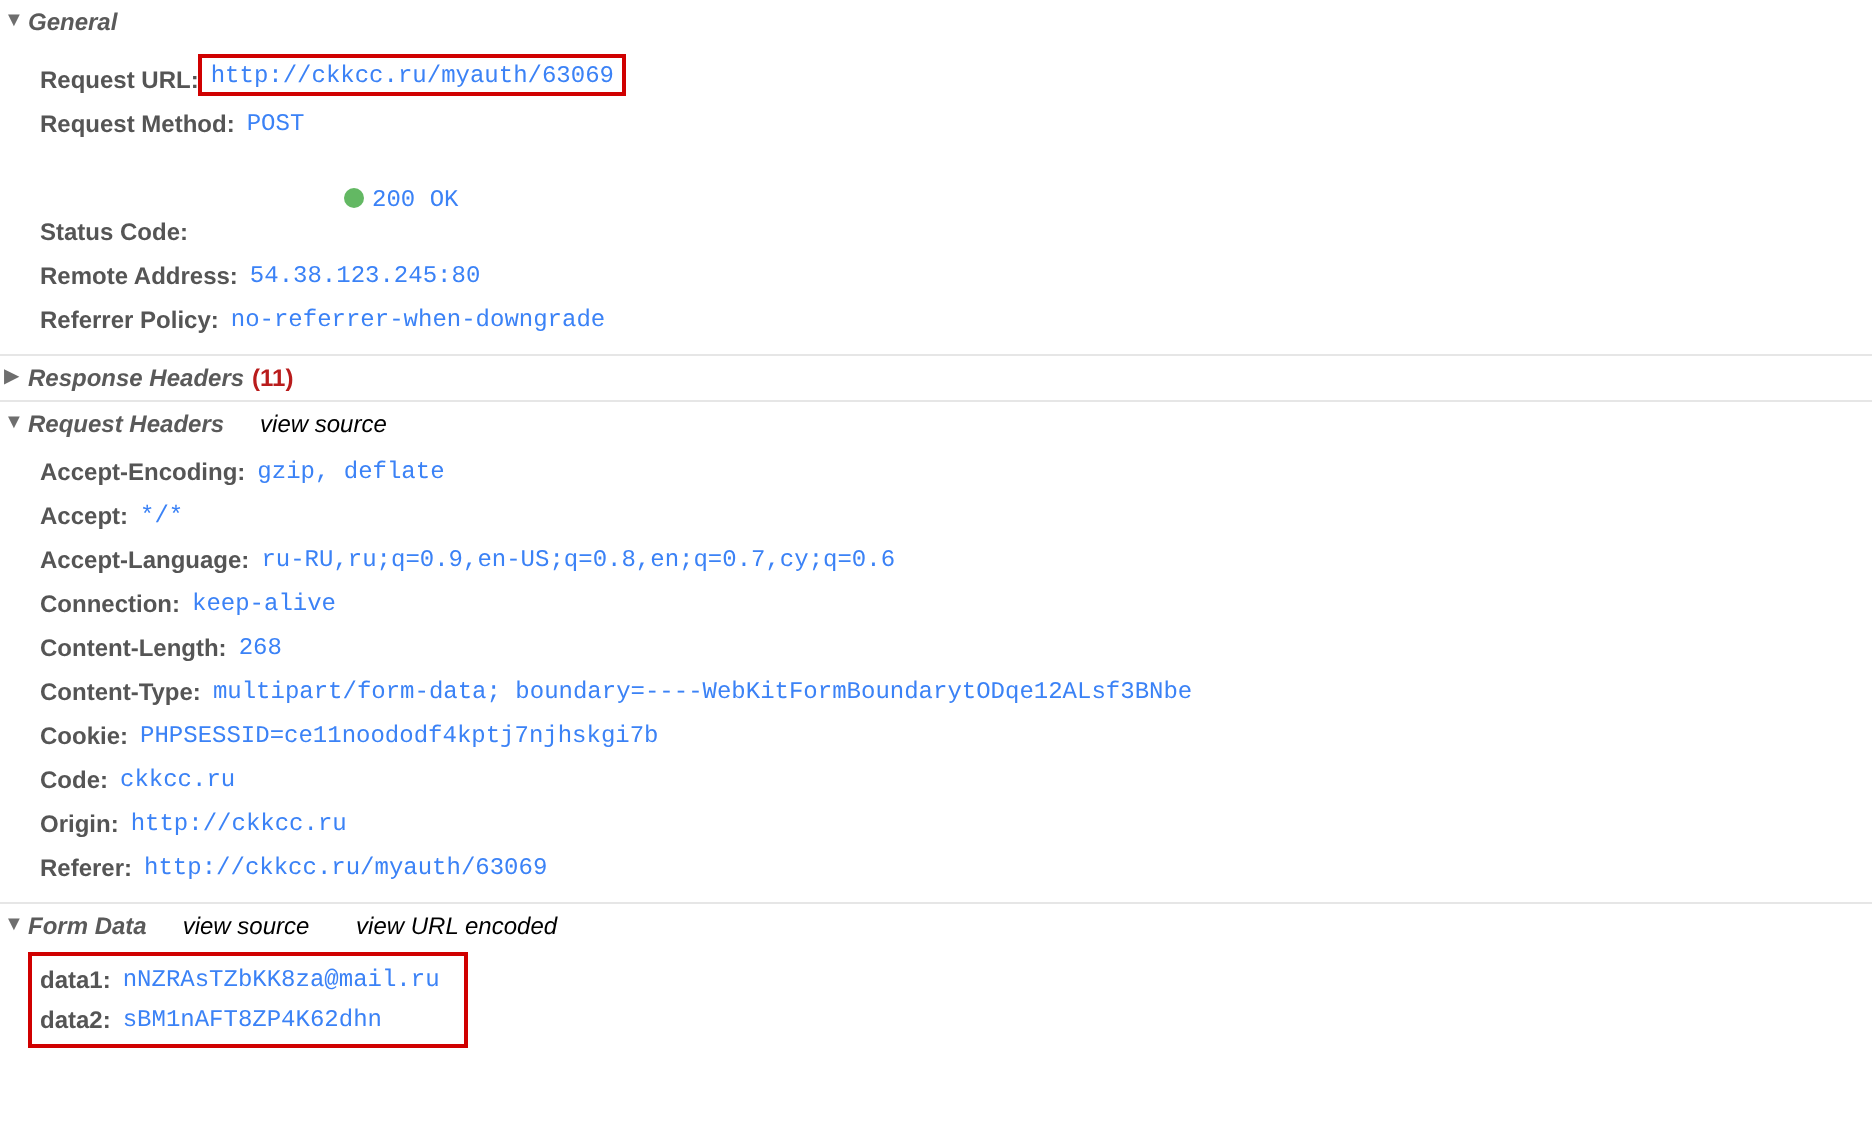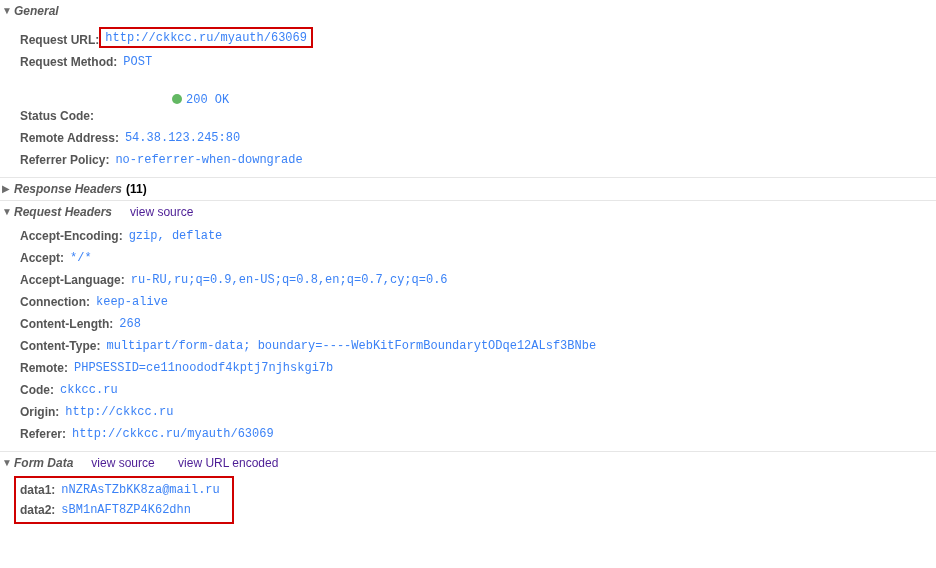--- a/index.html
+++ b/index.html
@@ -34,28 +34,29 @@
     line-height: 1;
     margin-right: 2px;
     user-select: none;
   }
   .section-title {
     font-weight: 700;
     color: #5a5a5a;
     font-style: italic;
   }
   .section-count {
-    color: #000000;
+    color: #b91c1c;
     font-weight: 700;
     margin-left: 4px;
   }
   .section-links {
     margin-left: 18px;
-    color: #4c1d95;
+    color: #000000;
     font-weight: 400;
+    font-style: italic;
   }
   .section-links span {
     margin-right: 20px;
     cursor: pointer;
   }
   .rows {
     padding: 2px 0 6px 20px;
   }
   .row {
     display: flex;
@@ -171,21 +172,21 @@
       </div>
       <div class="row">
         <span class="label">Content-Length:</span>
         <span class="value">268</span>
       </div>
       <div class="row">
         <span class="label">Content-Type:</span>
         <span class="value">multipart/form-data; boundary=----WebKitFormBoundarytODqe12ALsf3BNbe</span>
       </div>
       <div class="row">
-        <span class="label">Remote:</span>
+        <span class="label">Cookie:</span>
         <span class="value">PHPSESSID=ce11noododf4kptj7njhskgi7b</span>
       </div>
       <div class="row">
         <span class="label">Code:</span>
         <span class="value">ckkcc.ru</span>
       </div>
       <div class="row">
         <span class="label">Origin:</span>
         <span class="value">http://ckkcc.ru</span>
       </div>

